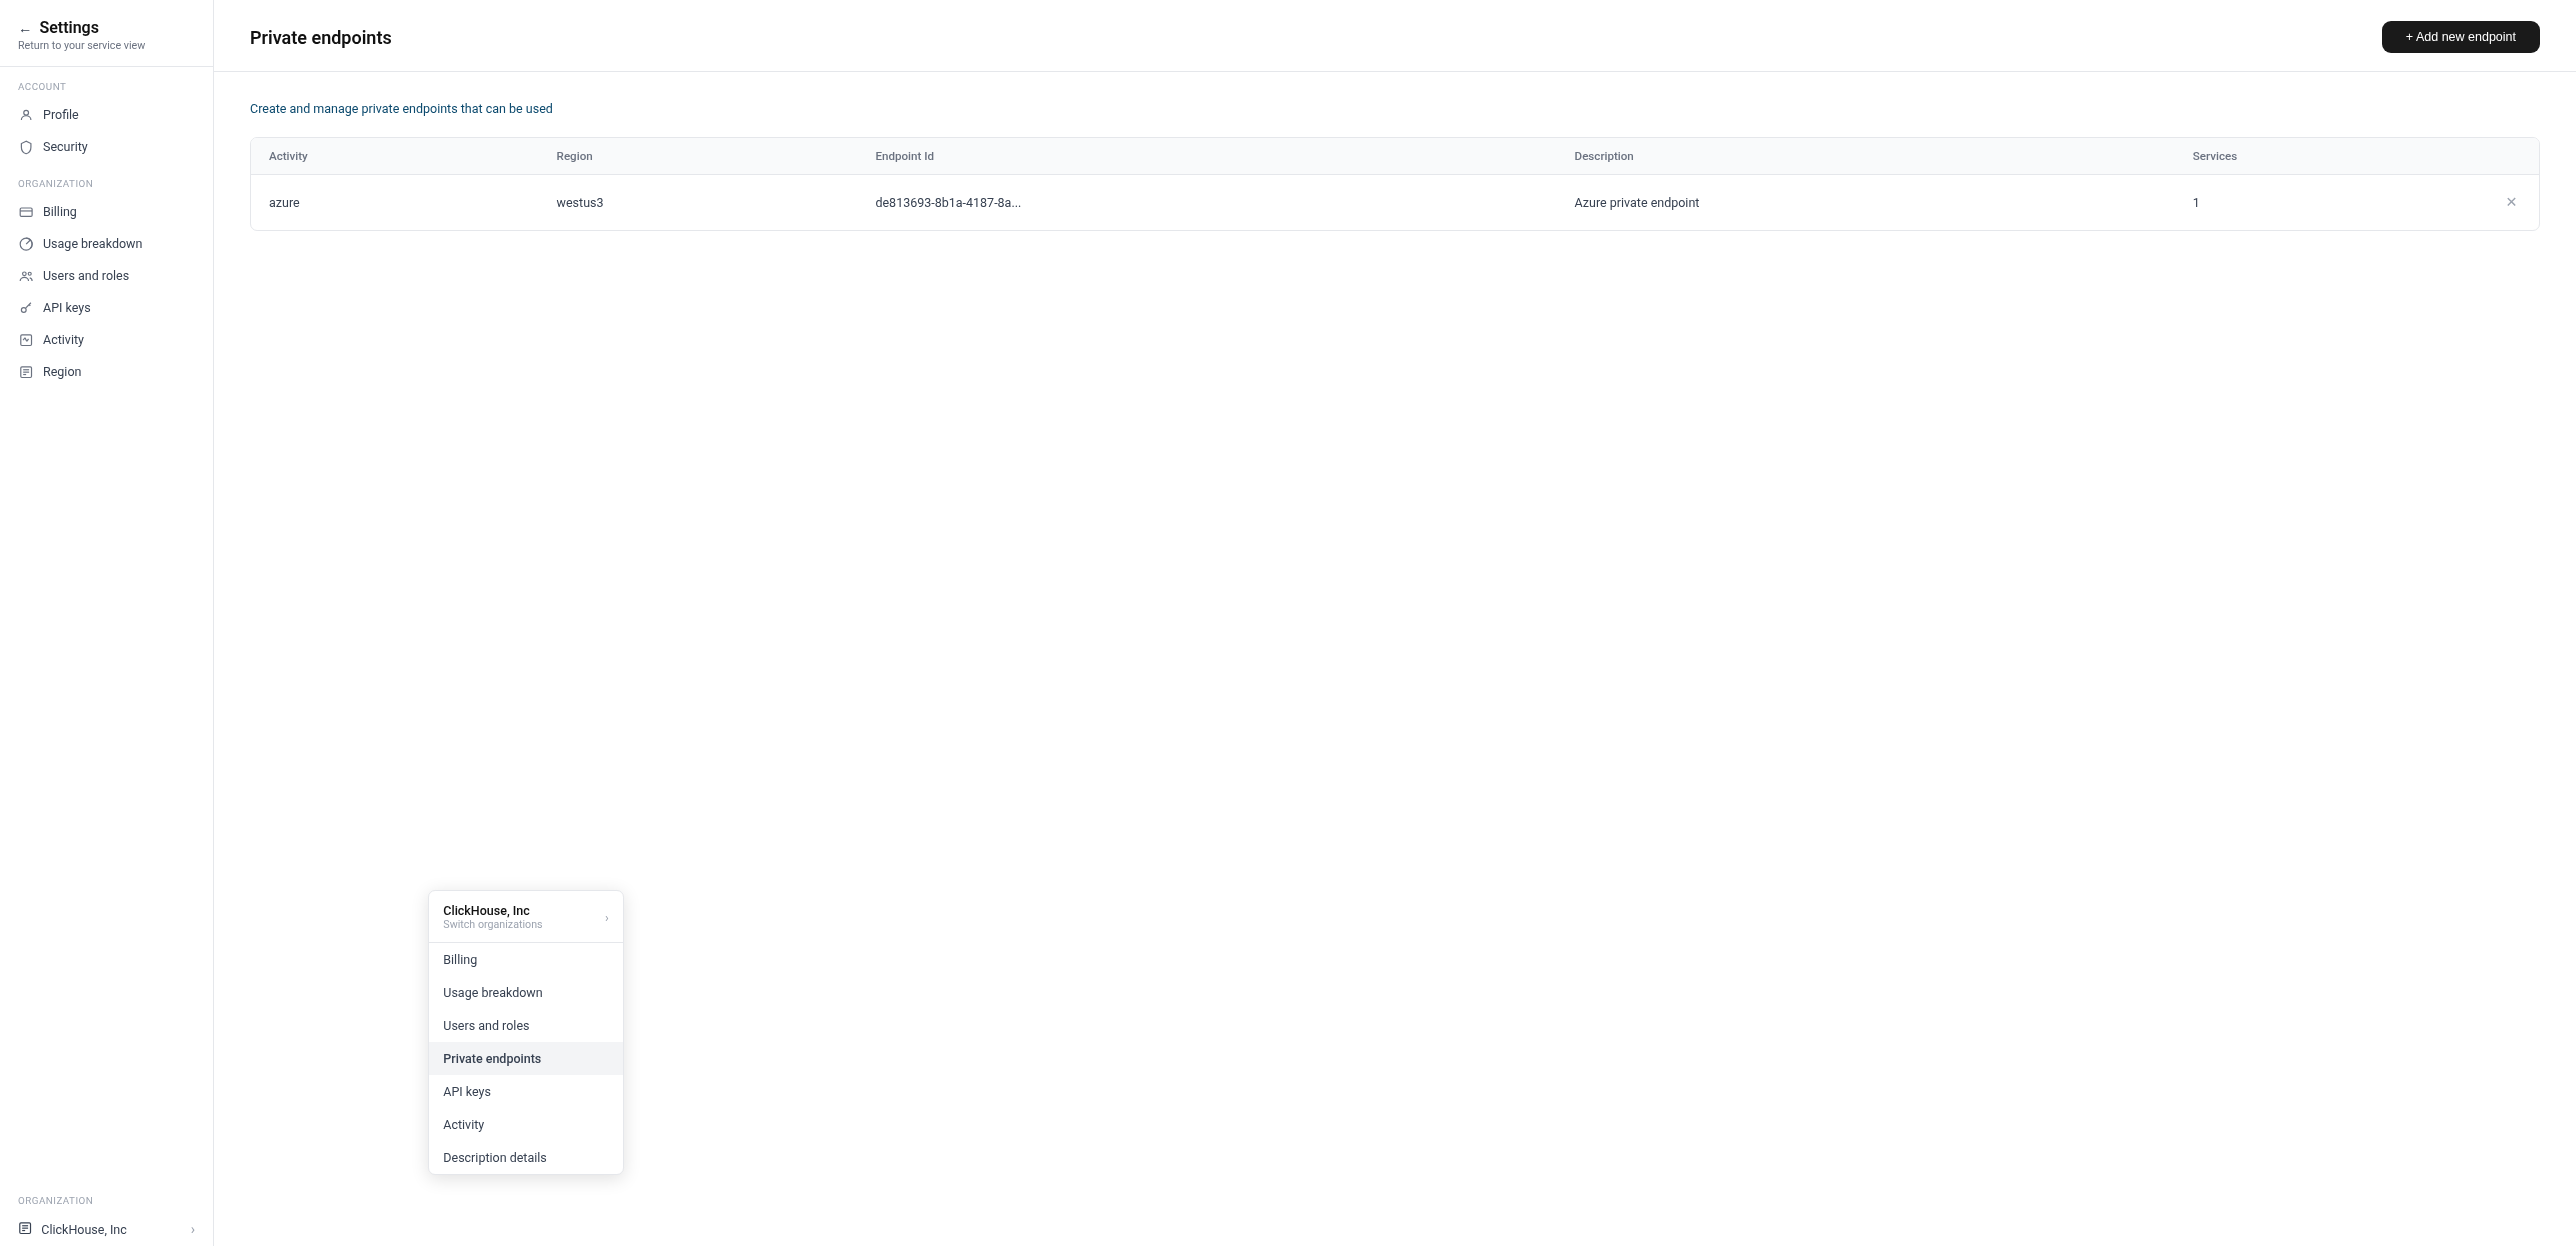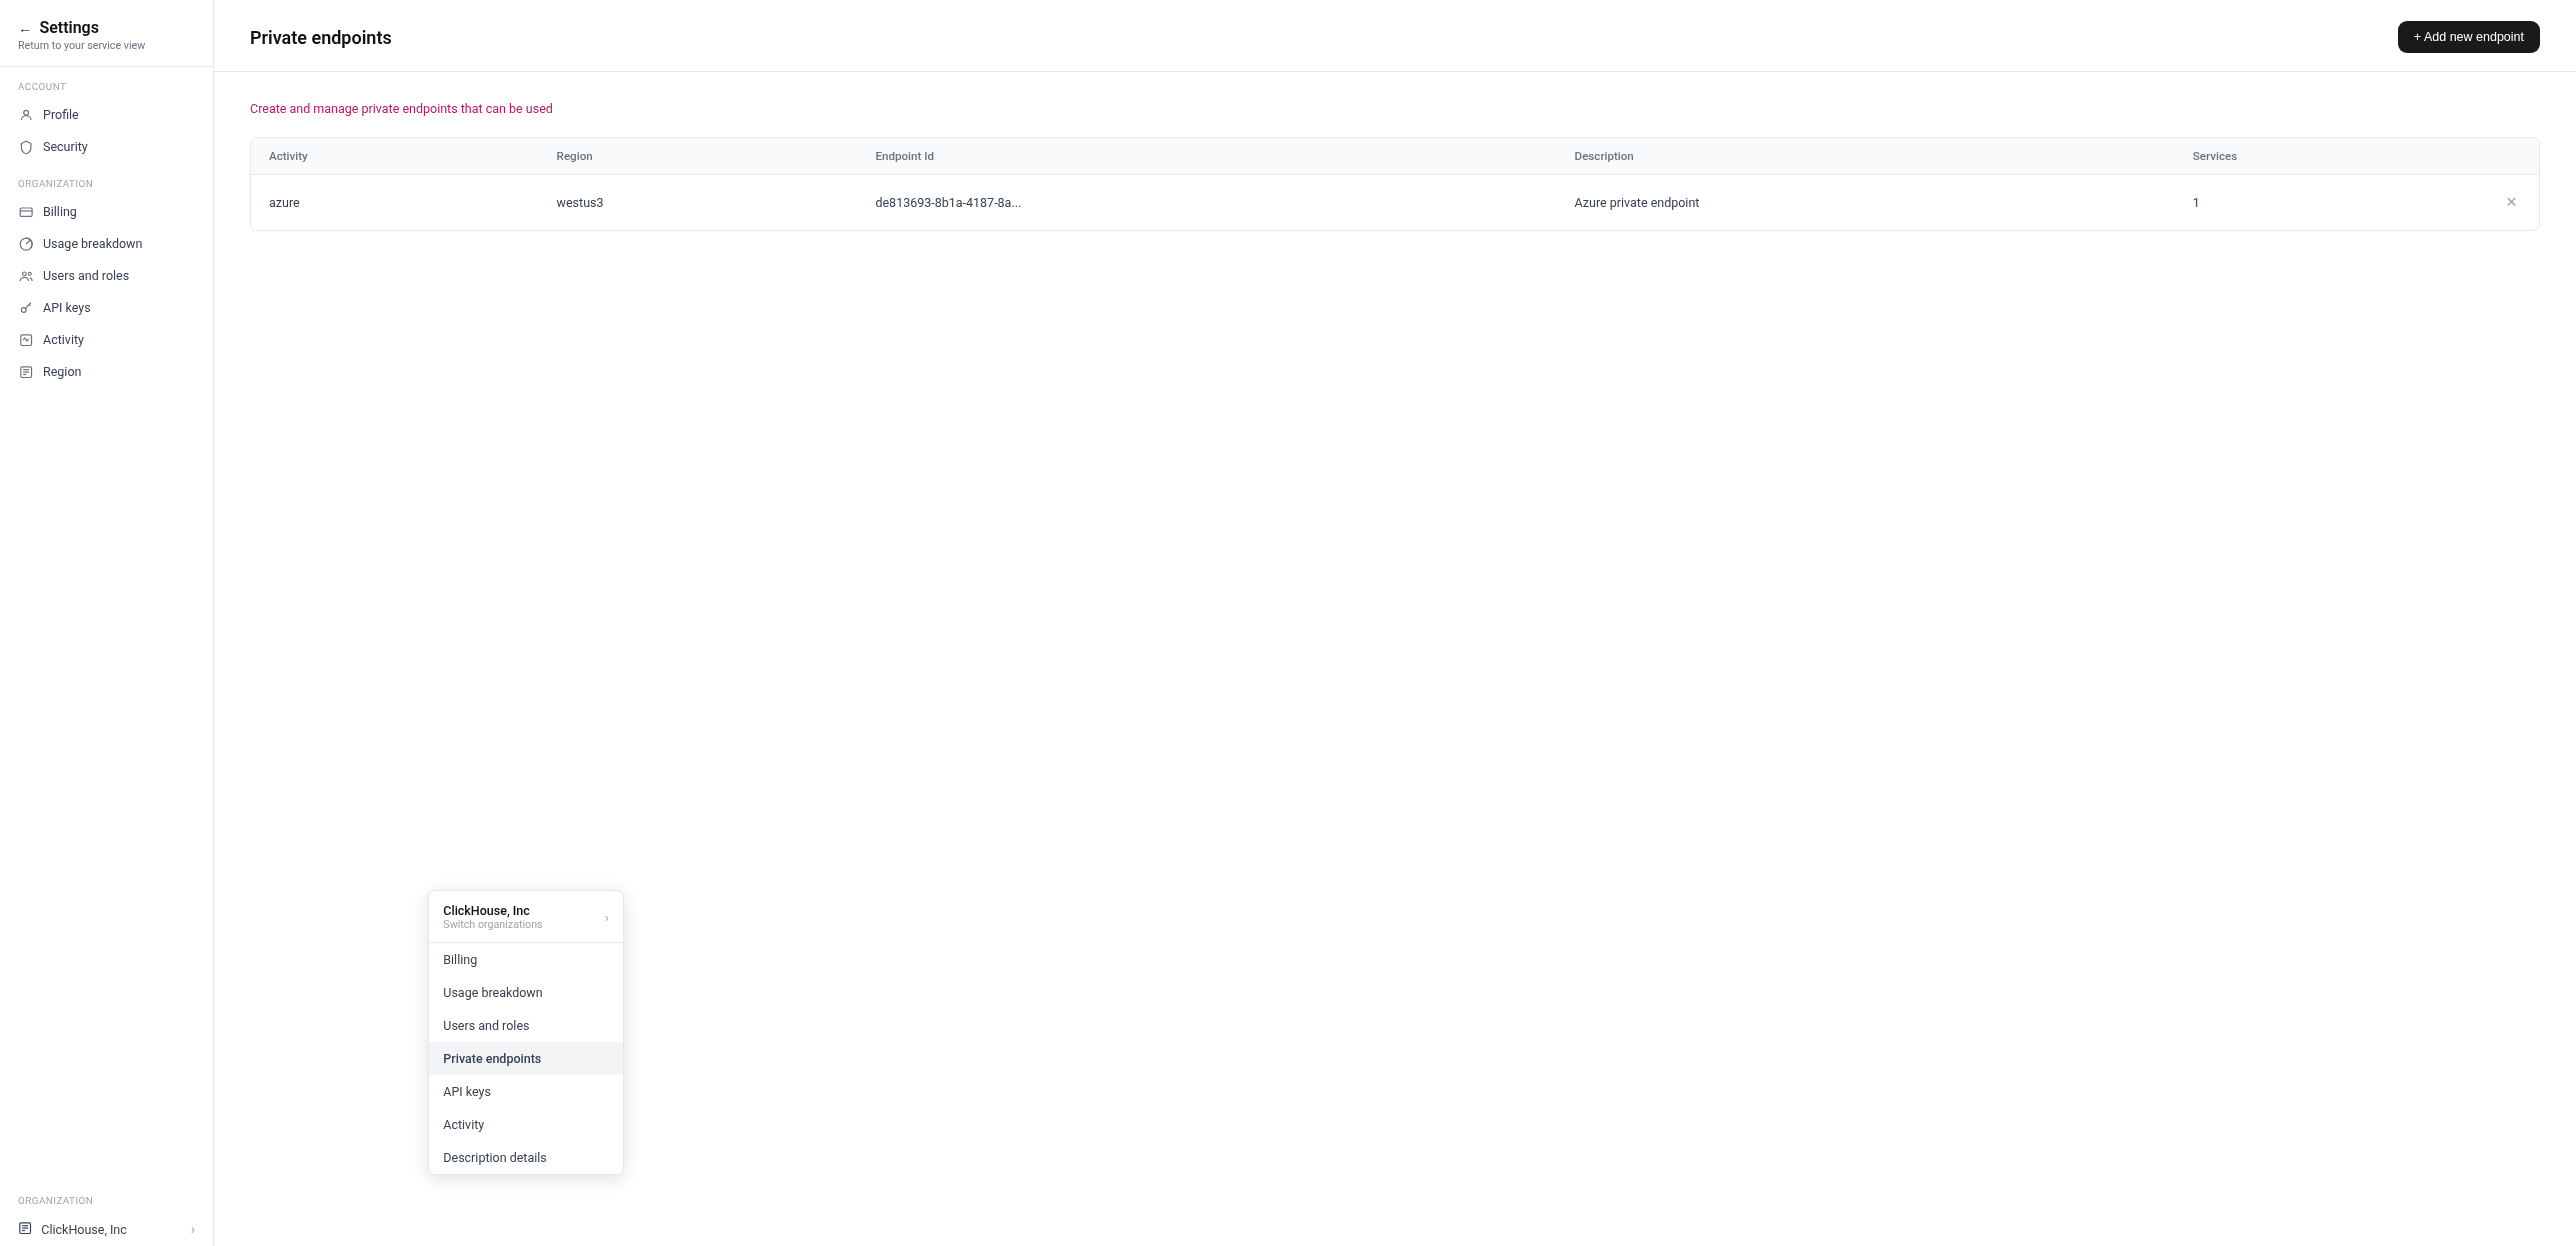--- a/index.html
+++ b/index.html
@@ -119,36 +119,36 @@
       font-size: 18px;
       font-weight: 600;
       color: #111;
     }
 
     .add-btn {
       background: #1a1a1a;
       color: #fff;
       border: none;
       border-radius: 9px;
-      padding: 9px 16px;
+      padding: 9px 24px;
       font-size: 12.5px;
       font-weight: 500;
       cursor: pointer;
       display: flex;
       align-items: center;
       gap: 5.4px;
     }
 
     .main-content {
       padding: 28.6px 36px;
     }
 
     .description {
       font-size: 12.5px;
-      color: #be185d;
+      color: #0c4a6e;
       margin-bottom: 21.4px;
     }
 
     
     .table-container {
       border: 0.9px solid #e5e7eb;
       border-radius: 7.1px;
       overflow: hidden;
     }
 

